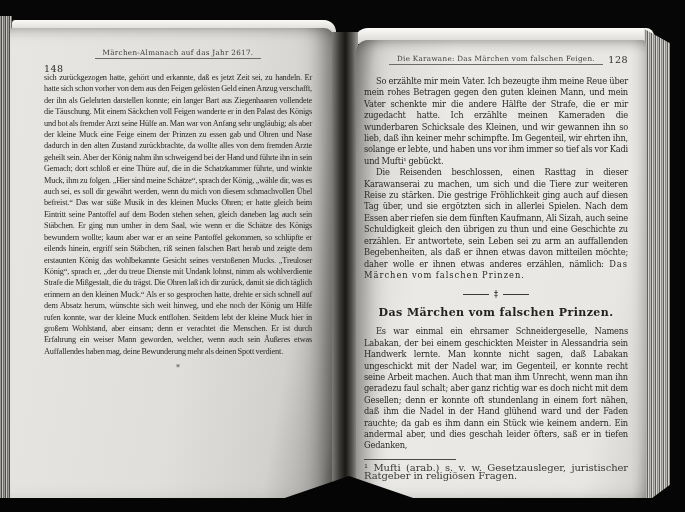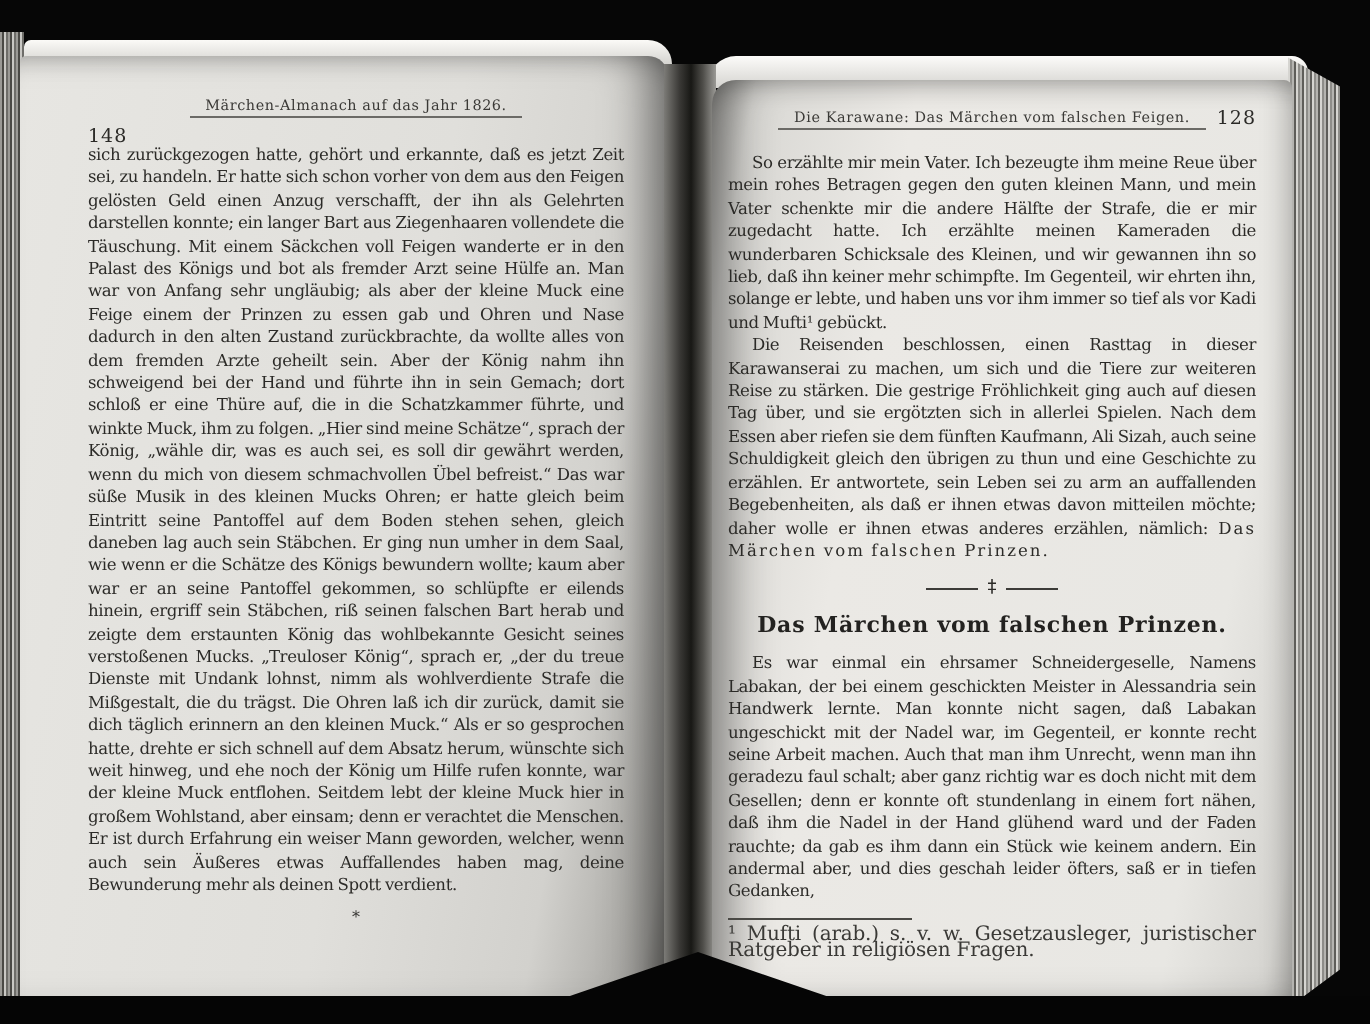--- a/index.html
+++ b/index.html
@@ -34,21 +34,21 @@
   .pl-inner{position:absolute;left:34px;right:22px;top:18px;}
   .pr-inner{position:absolute;left:8px;right:18px;top:12px;}
   .headrow{position:relative;height:16px;}
   .pagenum{position:absolute;top:2px;font-size:9.5px;letter-spacing:.5px;}
   .pagenum.left{left:0;margin-top:15px;}
   .pagenum.right{right:0;}
   .runhead{margin:0 auto;width:max-content;max-width:85%;font-size:7.2px;letter-spacing:.3px;
     border-bottom:1px solid #6b6a66;padding:2px 8px 1px;color:#3a3936;}
   .body-text{font-size:8.3px;line-height:11.4px;text-align:justify;letter-spacing:-.2px;
     word-spacing:-.4px;hyphens:auto;color:#2b2a27;}
-  .page-left .body-text{margin-top:10px;}
+  .page-left .body-text{margin-top:10px;font-family:Liberation Serif, serif;}
   .para{margin:0;text-indent:12px;}
   .end-mark{text-align:center;font-size:8px;margin-top:6px;color:#3a3936;}
   .divider{display:flex;align-items:center;justify-content:center;gap:5px;margin:9px 0 7px;}
   .divider .dline{width:26px;height:1px;background:#3c3b38;}
   .divider .dglyph{font-family:"DejaVu Sans",sans-serif;font-size:9px;line-height:9px;color:#2b2a27;}
   .section-title{text-align:center;font-weight:bold;font-size:11px;letter-spacing:.4px;
     margin:0 0 7px;color:#232220;}
   .emph{letter-spacing:1px;}
   .fn-rule{width:92px;height:1px;background:#4a4945;margin:7px 0 4px;}
   .footnote{font-size:10px;line-height:8.6px;color:#3a3936;text-align:justify;letter-spacing:-.1px;}
@@ -60,21 +60,21 @@
 
   <div class="edge-left"></div>
   <div class="top-edge-left"></div>
   <div class="top-edge-right"></div>
   <div class="fore-edge-right"></div>
 
   <div class="page-left">
     <div class="pl-inner">
       <div class="headrow">
         <span class="pagenum left">148</span>
-        <div class="runhead">Märchen-Almanach auf das Jahr 1826.</div>
+        <div class="runhead">Märchen-Almanach auf das Jahr 2617.</div>
       </div>
       <div class="body-text">sich zurückgezogen hatte, gehört und erkannte, daß es jetzt Zeit sei, zu handeln. Er hatte sich schon vorher von dem aus den Feigen gelösten Geld einen Anzug verschafft, der ihn als Gelehrten darstellen konnte; ein langer Bart aus Ziegenhaaren vollendete die Täuschung. Mit einem Säckchen voll Feigen wanderte er in den Palast des Königs und bot als fremder Arzt seine Hülfe an. Man war von Anfang sehr ungläubig; als aber der kleine Muck eine Feige einem der Prinzen zu essen gab und Ohren und Nase dadurch in den alten Zustand zurückbrachte, da wollte alles von dem fremden Arzte geheilt sein. Aber der König nahm ihn schweigend bei der Hand und führte ihn in sein Gemach; dort schloß er eine Thüre auf, die in die Schatzkammer führte, und winkte Muck, ihm zu folgen. „Hier sind meine Schätze“, sprach der König, „wähle dir, was es auch sei, es soll dir gewährt werden, wenn du mich von diesem schmachvollen Übel befreist.“ Das war süße Musik in des kleinen Mucks Ohren; er hatte gleich beim Eintritt seine Pantoffel auf dem Boden stehen sehen, gleich daneben lag auch sein Stäbchen. Er ging nun umher in dem Saal, wie wenn er die Schätze des Königs bewundern wollte; kaum aber war er an seine Pantoffel gekommen, so schlüpfte er eilends hinein, ergriff sein Stäbchen, riß seinen falschen Bart herab und zeigte dem erstaunten König das wohlbekannte Gesicht seines verstoßenen Mucks. „Treuloser König“, sprach er, „der du treue Dienste mit Undank lohnst, nimm als wohlverdiente Strafe die Mißgestalt, die du trägst. Die Ohren laß ich dir zurück, damit sie dich täglich erinnern an den kleinen Muck.“ Als er so gesprochen hatte, drehte er sich schnell auf dem Absatz herum, wünschte sich weit hinweg, und ehe noch der König um Hilfe rufen konnte, war der kleine Muck entflohen. Seitdem lebt der kleine Muck hier in großem Wohlstand, aber einsam; denn er verachtet die Menschen. Er ist durch Erfahrung ein weiser Mann geworden, welcher, wenn auch sein Äußeres etwas Auffallendes haben mag, deine Bewunderung mehr als deinen Spott verdient.</div>
       <div class="end-mark">*</div>
     </div>
   </div>
 
   <div class="gutter"></div>
 
   <div class="page-right">
     <div class="pr-inner">

